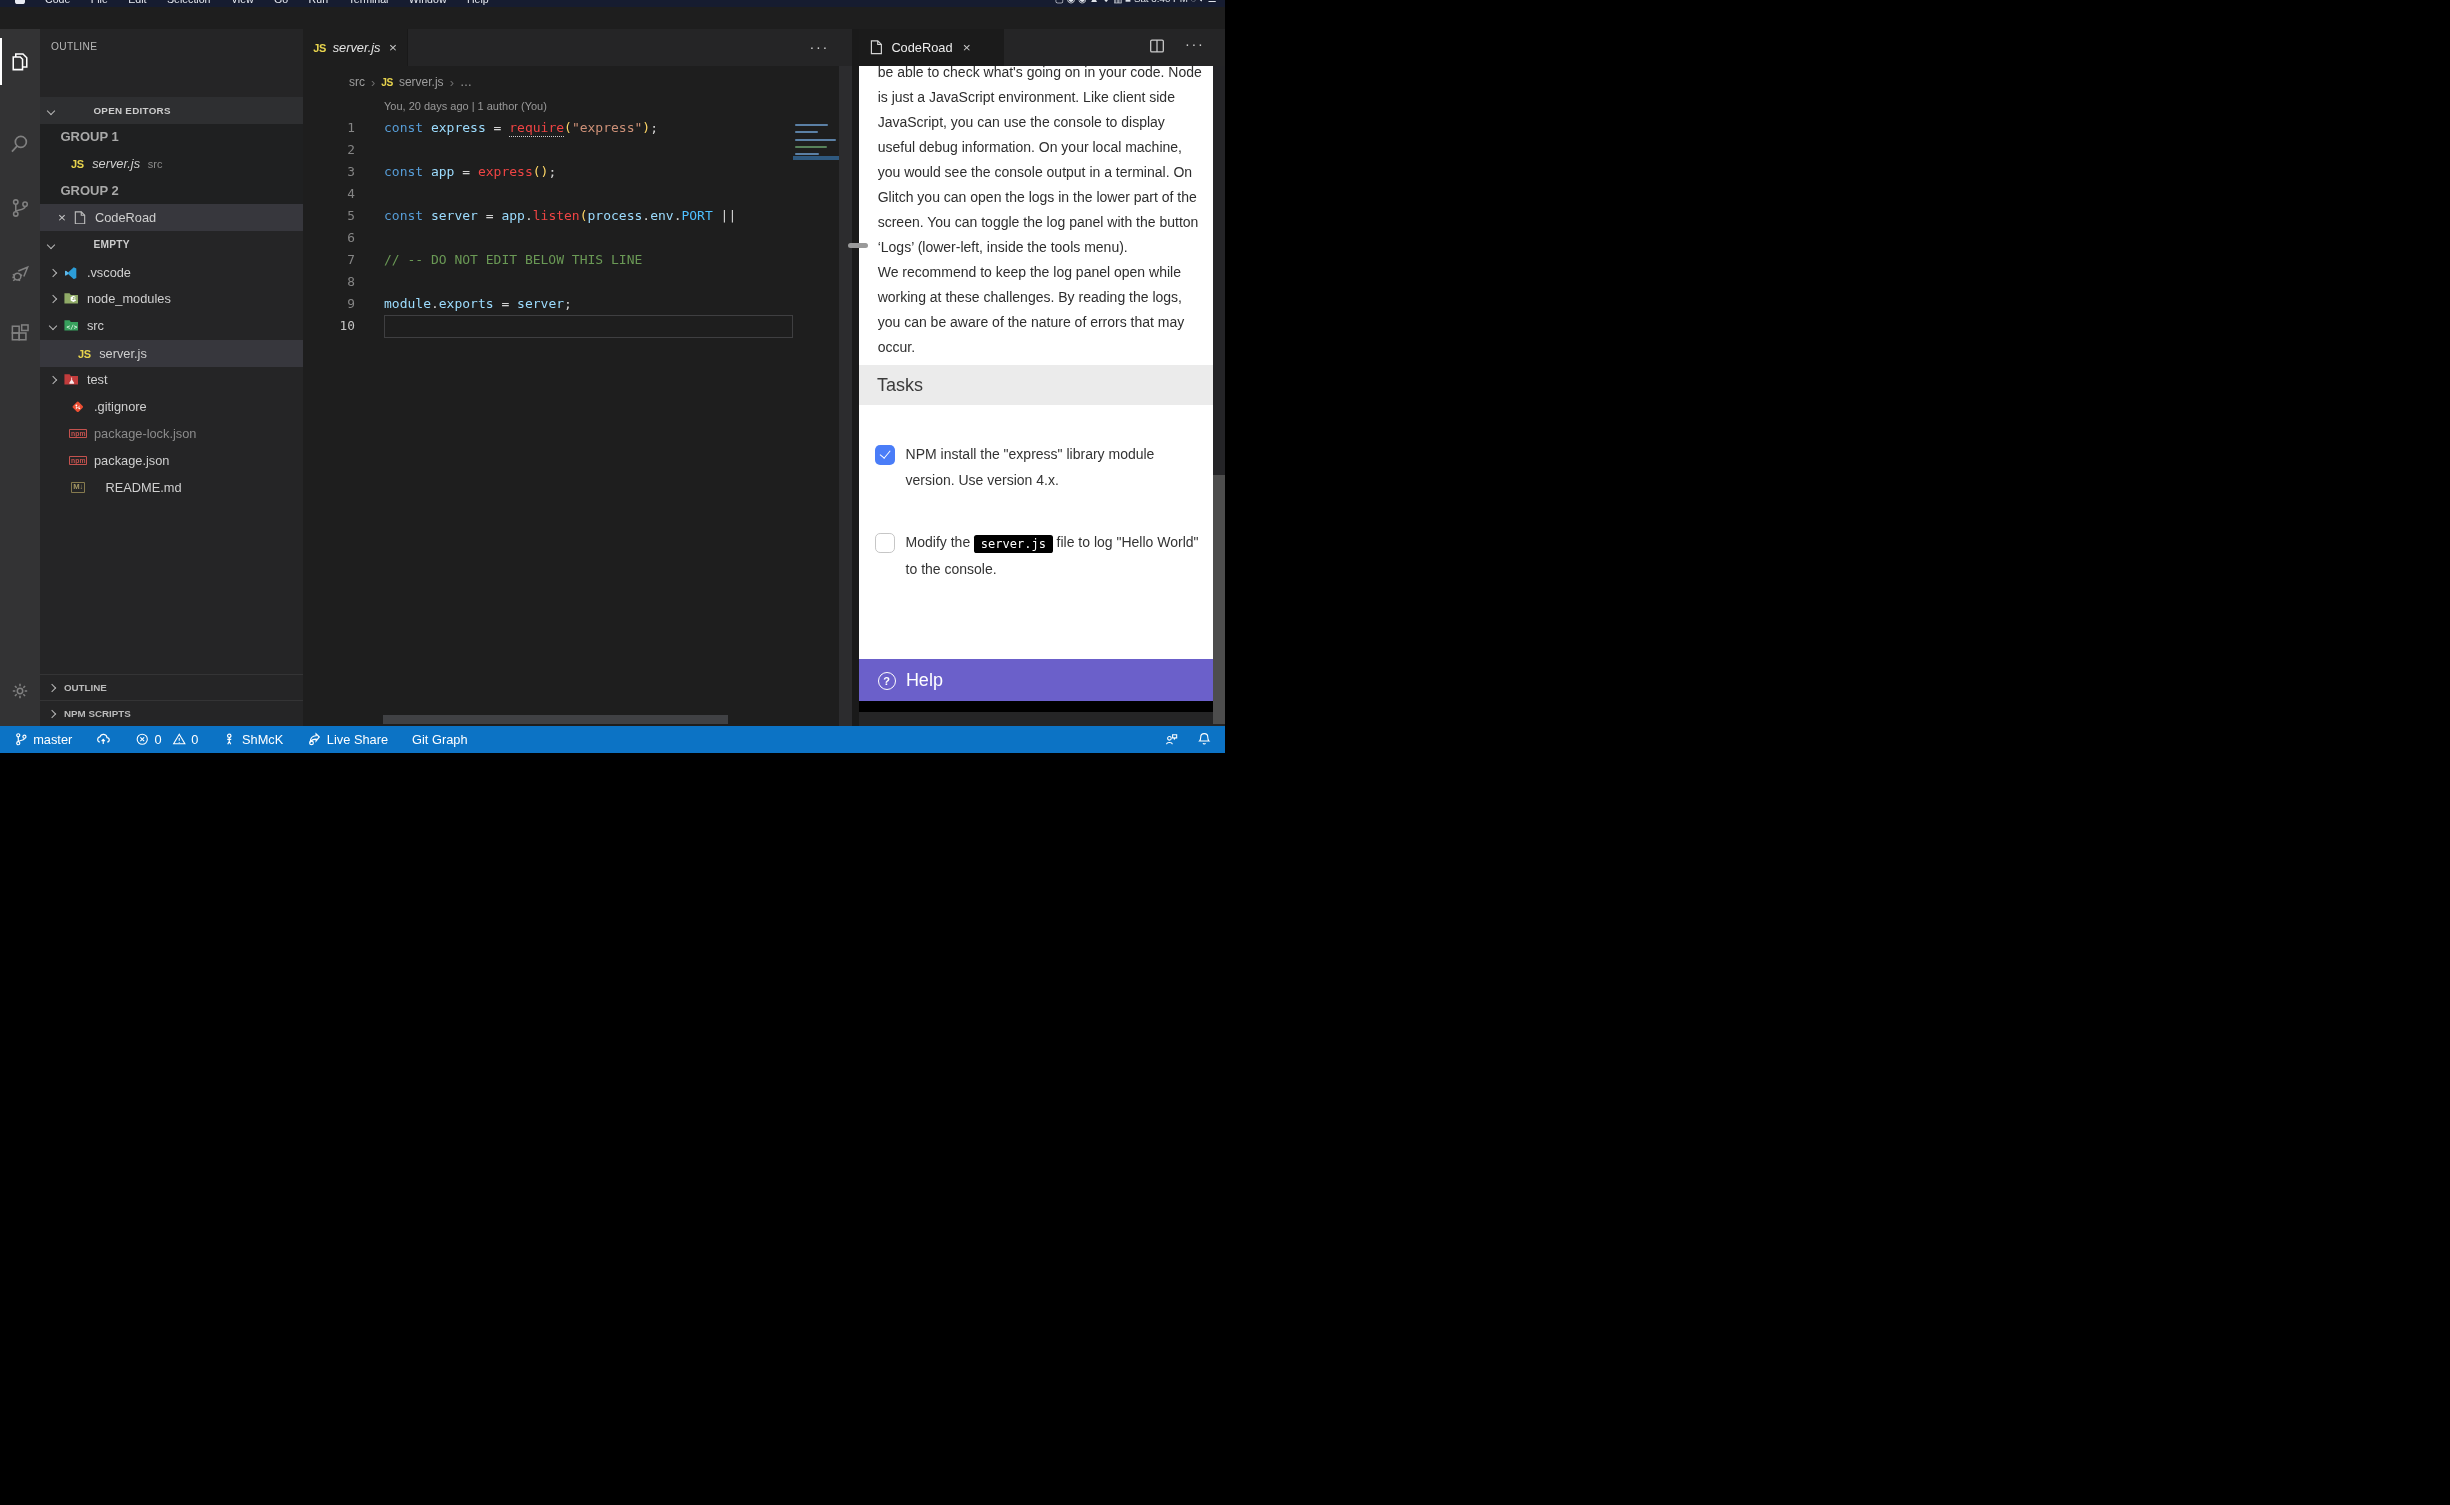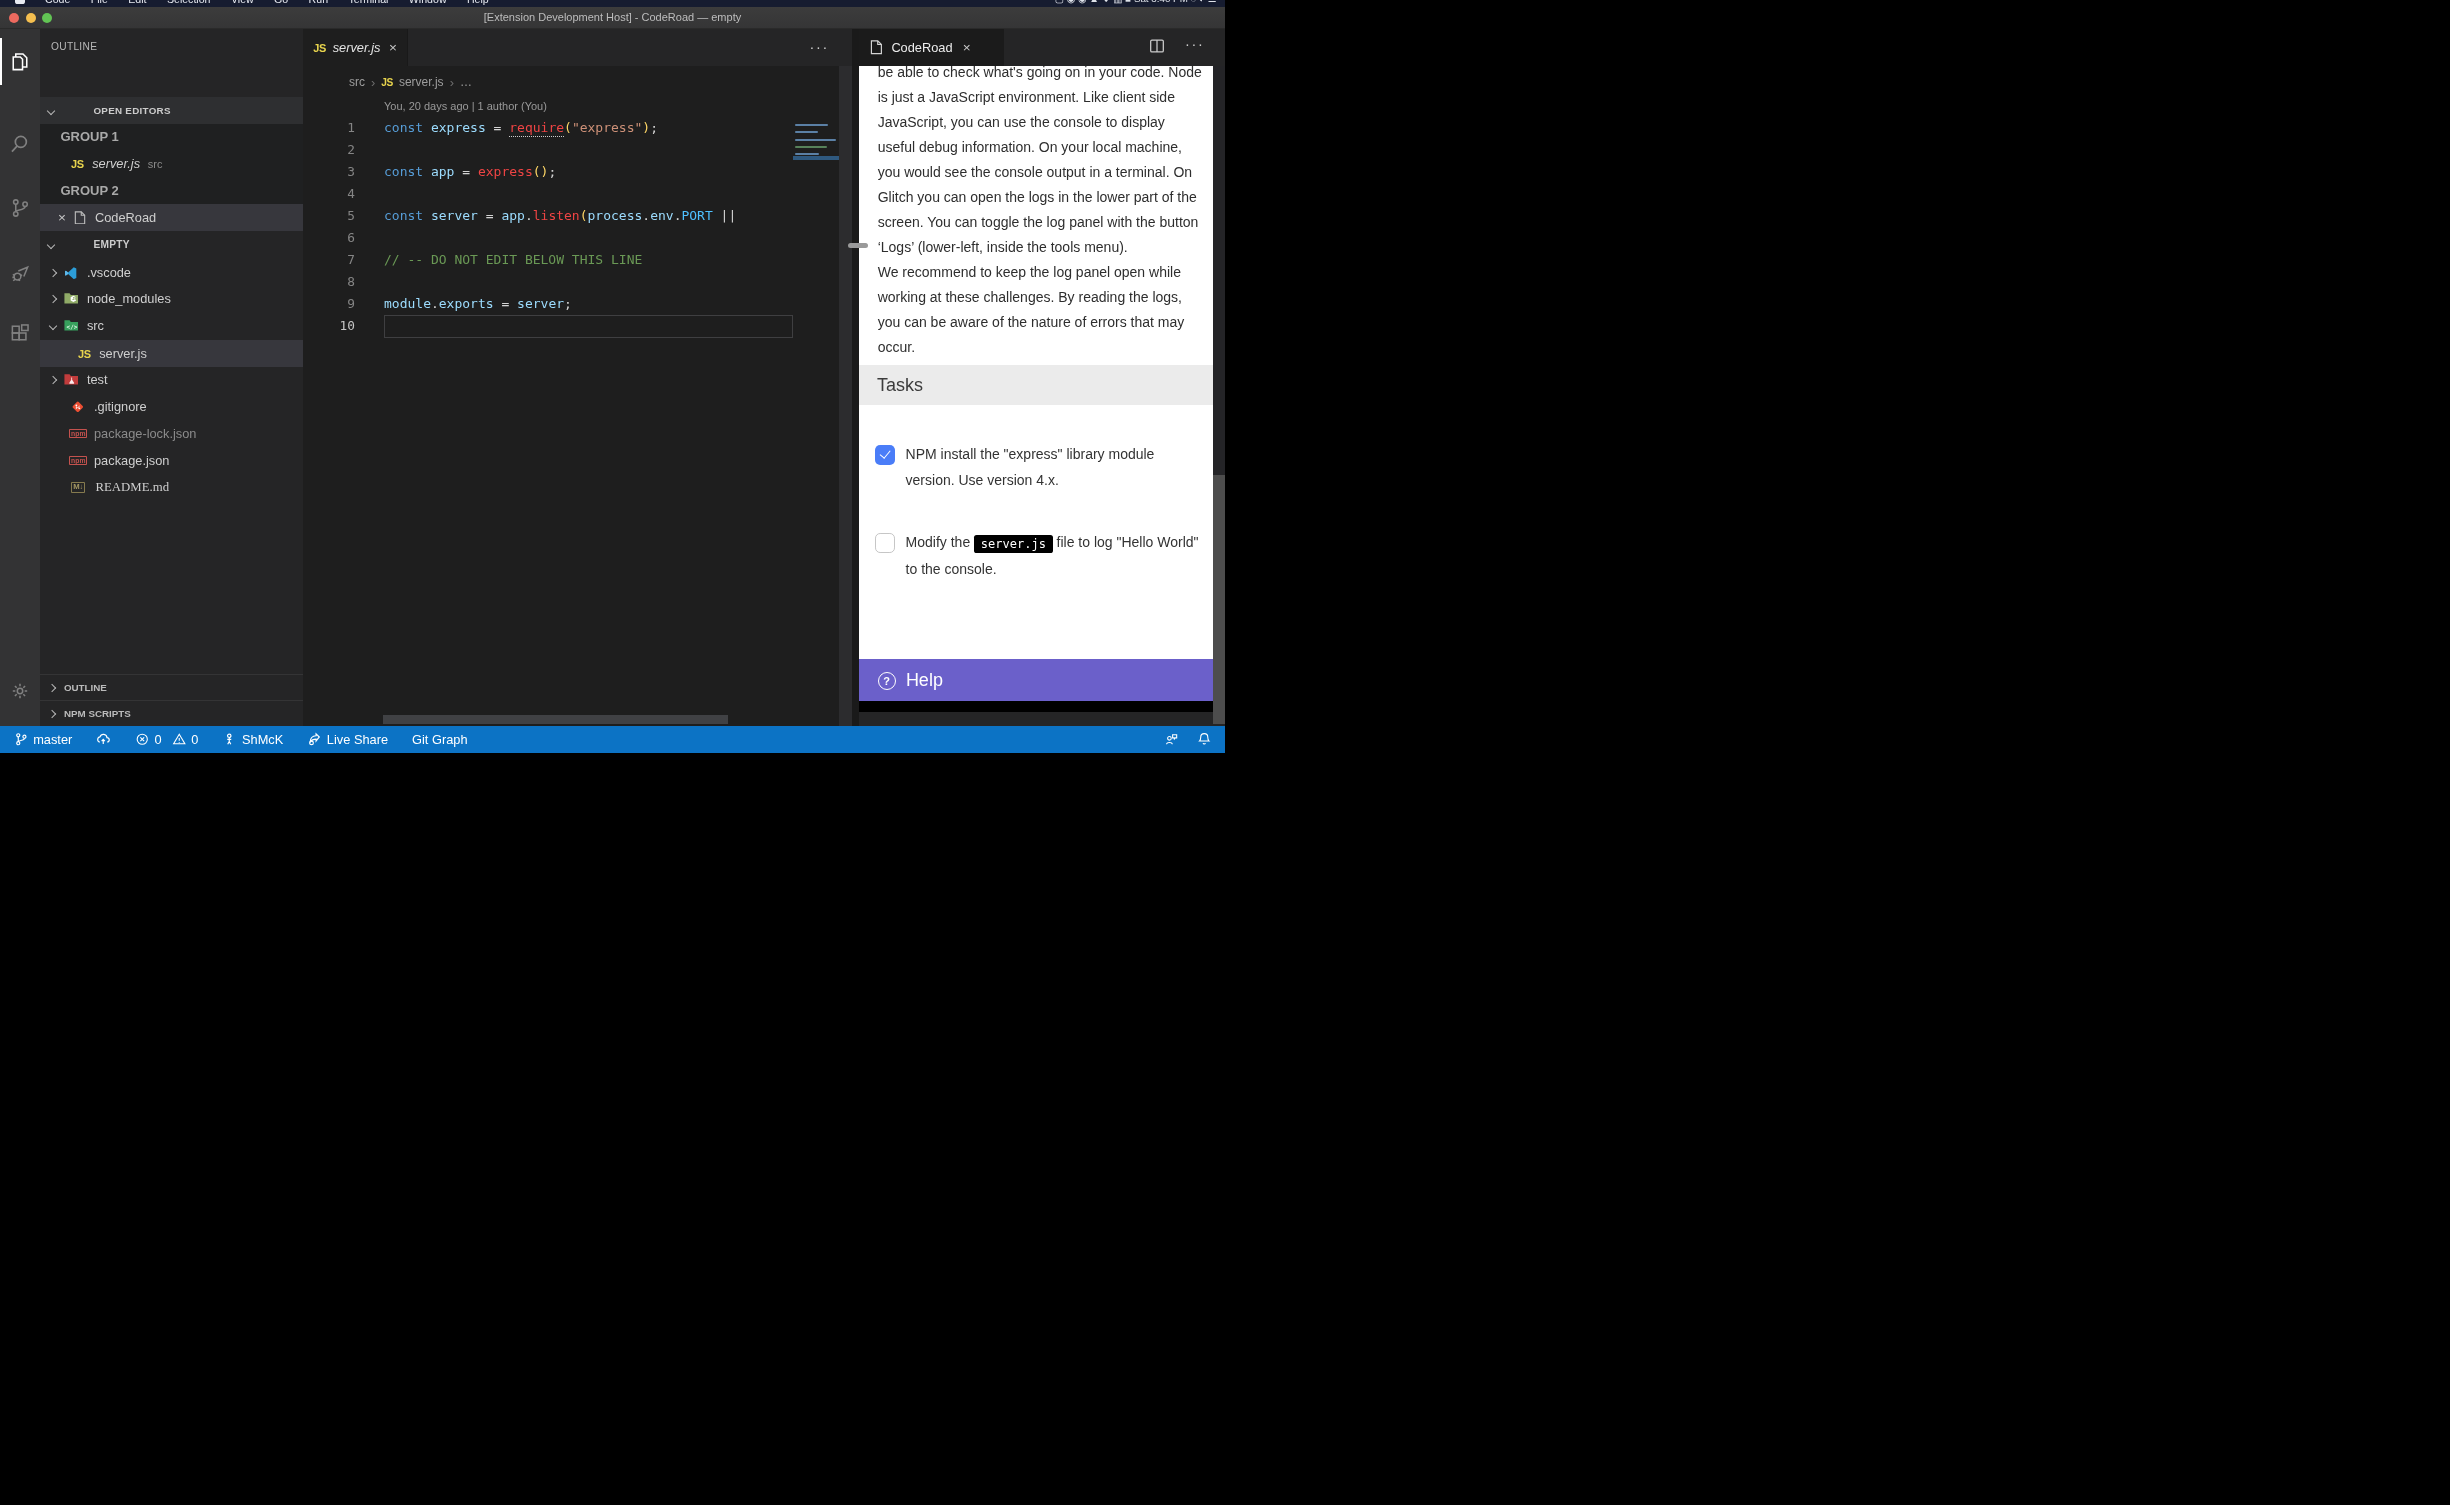--- a/index.html
+++ b/index.html
@@ -129,26 +129,20 @@
           <span>Go</span>
           <span>Run</span>
           <span>Terminal</span>
           <span>Window</span>
           <span>Help</span>
         </span>
     </div>
     <div class="mright">▢ ◉ ◉ ▲ ❖ ▥ ■  Sat 3:40 PM  ◌ ◐ ☰</div>
   </div>
 
-  <div id="titlebar">
-    <span class="tl" style="left:8.5px;background:#ed6a5f;"></span>
-    <span class="tl" style="left:25.5px;background:#f5bf4f;"></span>
-    <span class="tl" style="left:42px;background:#62c454;"></span>
-    <div class="t">[Extension Development Host] - CodeRoad — empty</div>
-  </div>
 
   <div id="activitybar">
     <div class="act on" style="top:12px;">
       <svg viewBox="0 0 26 26" fill="none" stroke="currentColor" stroke-width="1.8">
           <path d="M8 7V3.5h8.5L21 8v11h-5"></path>
           <path d="M5 7h8.3L16 9.7V22H5z"></path>
         </svg>
     </div>
     <div class="act" style="top:94px;">
       <svg viewBox="0 0 26 26" fill="none" stroke="currentColor" stroke-width="2">
@@ -296,21 +290,21 @@
         <span class="fic">
           <span class="npmic">npm</span>
         </span>
       <span style="margin-left:8.5px;">package.json</span>
     </div>
     <div class="row" style="top:445px;">
       <span style="width:31px;"></span>
         <span class="fic">
           <span class="mdic">M↓</span>
         </span>
-      <span style="margin-left:10px;font-family:Liberation Serif, serif;">README.md</span>
+      <span style="margin-left:20px;">README.md</span>
     </div>
 
     <div id="sb-bottom">
       <div class="sect2">
         <span class="chev right"></span>
         <span>OUTLINE</span>
       </div>
       <div class="sect2">
         <span class="chev right"></span>
         <span>NPM SCRIPTS</span>

